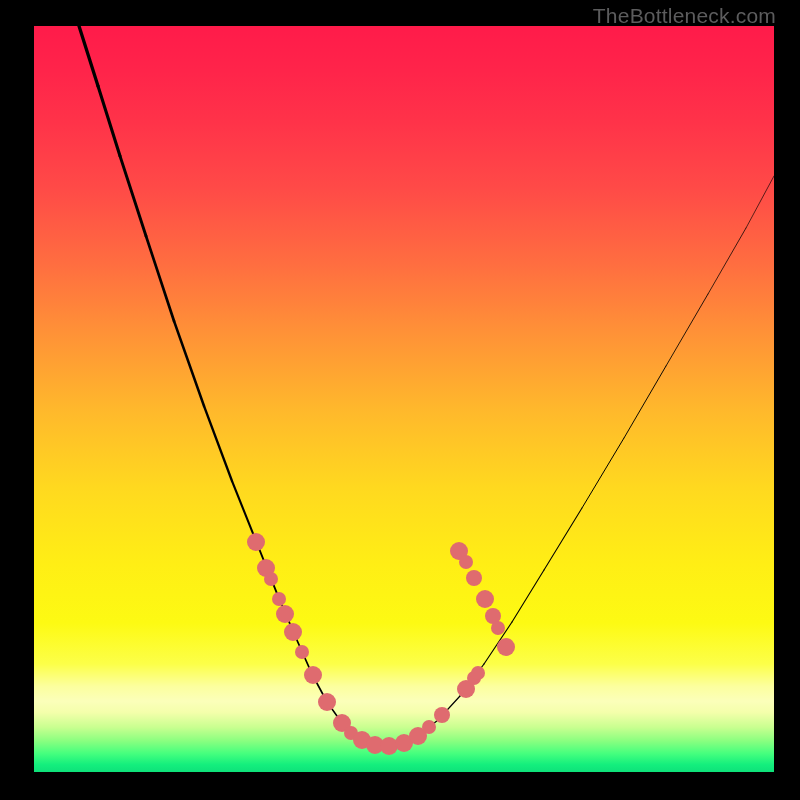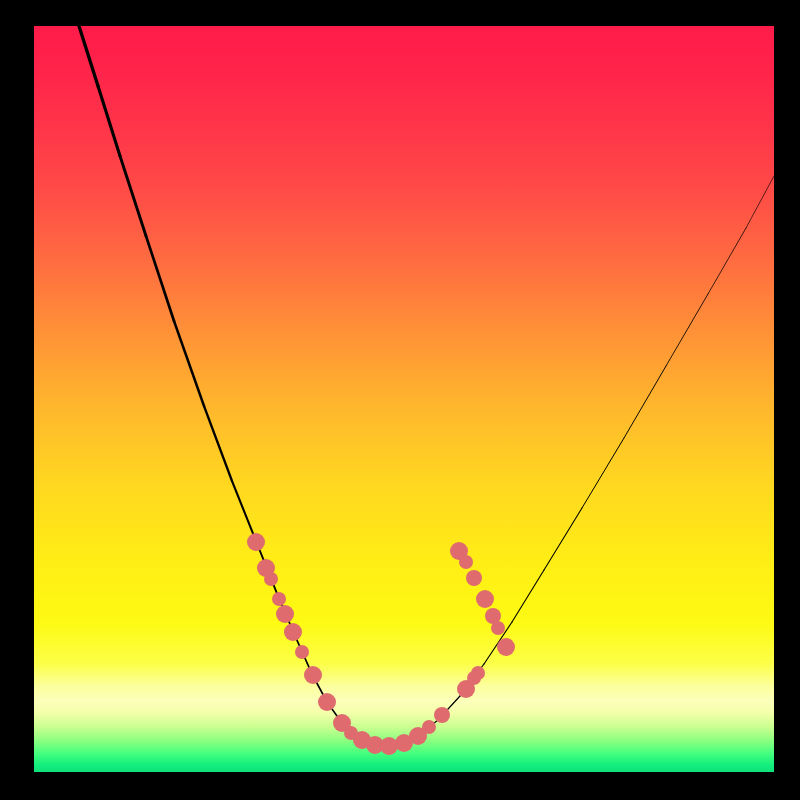--- a/index.html
+++ b/index.html
@@ -143,13 +143,14 @@
           <circle cx="432" cy="536" r="7" fill="#df6b6f" class="marker"></circle>
           <circle cx="440" cy="552" r="8" fill="#df6b6f" class="marker"></circle>
           <circle cx="451" cy="573" r="9" fill="#df6b6f" class="marker"></circle>
           <circle cx="459" cy="590" r="8" fill="#df6b6f" class="marker"></circle>
           <circle cx="464" cy="602" r="7" fill="#df6b6f" class="marker"></circle>
           <circle cx="472" cy="621" r="9" fill="#df6b6f" class="marker"></circle>
         </g>
     </svg>
   </div>
 
+  <div class="watermark">TheBottleneck.com</div>
 </div>
 
 </body></html>

